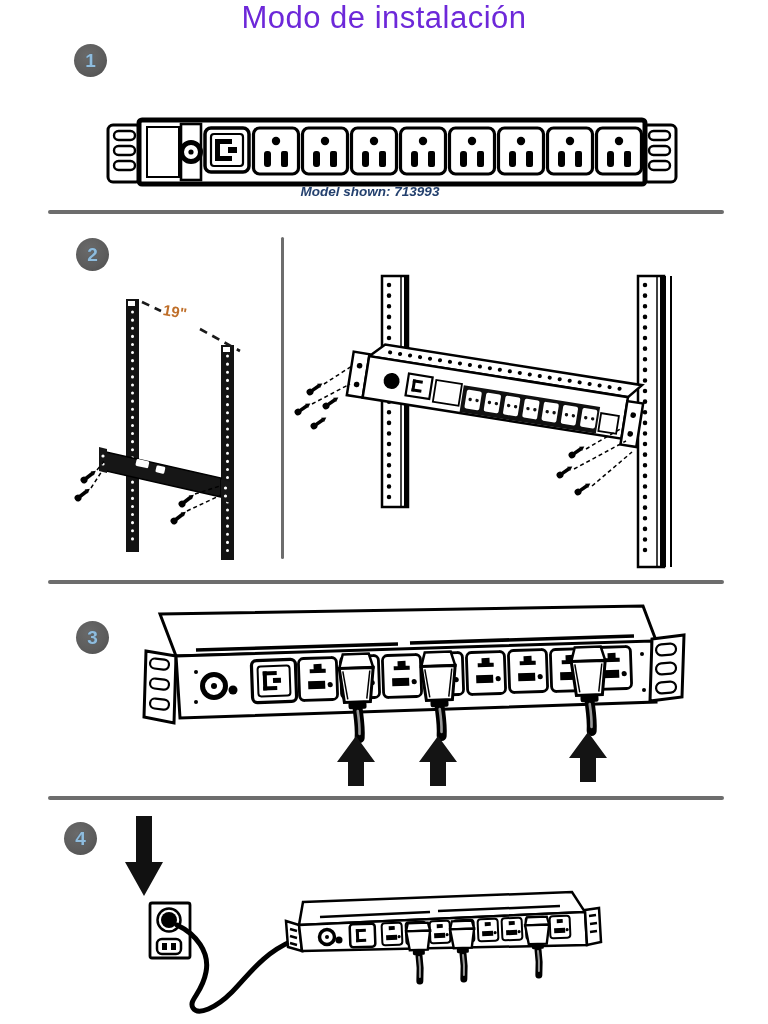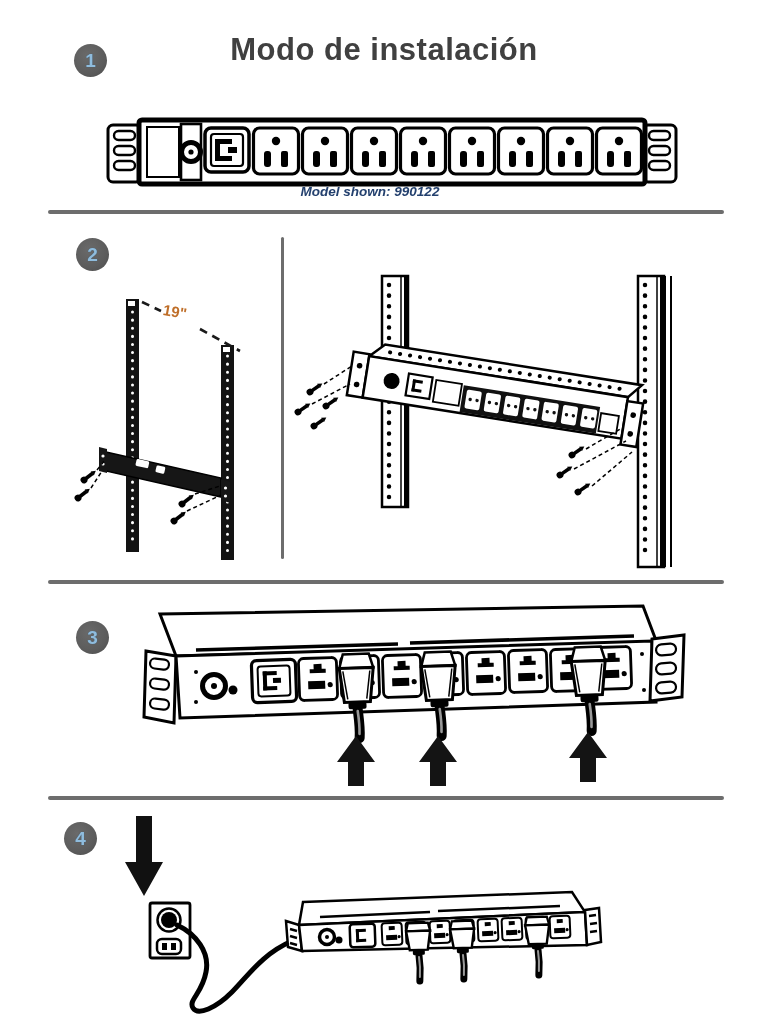--- a/index.html
+++ b/index.html
@@ -1,19 +1,19 @@
 <!DOCTYPE html>
 <html><head>
 <meta charset="utf-8">
 <style>
   html,body{margin:0;padding:0;background:#fff;}
   .page{position:relative;width:768px;height:1024px;background:#ffffff;overflow:hidden;
         font-family:"Liberation Sans", sans-serif;}
-  .title{position:absolute;top:32px;left:0;width:768px;text-align:center;
-         font-size:31px;font-weight:bold;color:#404040;letter-spacing:0.5px;}
+  .title{position:absolute;top:0;left:0;width:768px;text-align:center;
+         font-size:31px;font-weight:normal;color:#6d28d9;letter-spacing:0.5px;}
   .badge{position:absolute;width:33px;height:33px;border-radius:50%;
          background:radial-gradient(circle at 40% 35%, #6a6a6a 0%, #5c5c5c 60%, #4c4c4c 100%);
          display:flex;align-items:center;justify-content:center;}
   .badge span{color:#8fbcdd;font-weight:bold;font-size:19px;line-height:1;
               text-shadow:0 0 1px #3a5a74;}
   .caption{position:absolute;top:184px;left:0;width:740px;text-align:center;
            font-size:13.5px;font-weight:bold;font-style:italic;color:#23406e;}
   .dim-label{position:absolute;left:163px;top:303px;font-size:15px;font-weight:bold;
              color:#bf6e28;transform:rotate(10deg);}
   .divider{position:absolute;background:#6d6d6d;border-radius:2px;}
@@ -310,21 +310,21 @@
   <div class="badge" style="left:76px;top:238px">
     <span>2</span>
   </div>
   <div class="badge" style="left:76px;top:621px">
     <span>3</span>
   </div>
   <div class="badge" style="left:64px;top:822px">
     <span>4</span>
   </div>
 
-  <div class="caption">Model shown: 990122</div>
+  <div class="caption">Model shown: 713993</div>
   <div class="dim-label">19"</div>
 
   <div class="divider h" style="top:210px"></div>
   <div class="divider h" style="top:580px"></div>
   <div class="divider h" style="top:796px"></div>
   <div class="divider v"></div>
 
 </div>
 
 </body></html>

